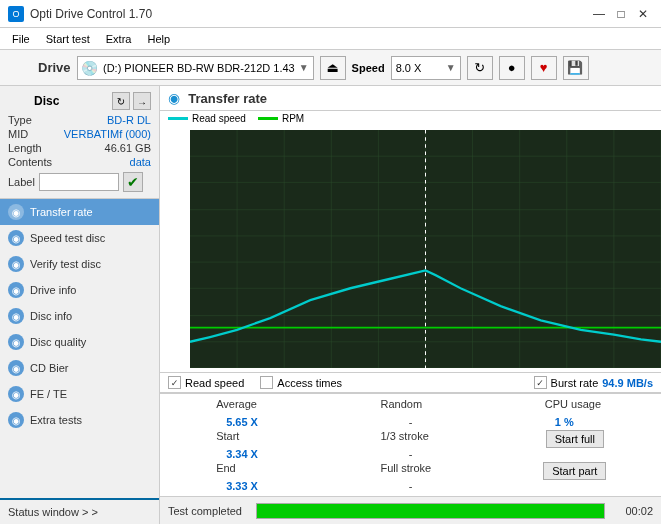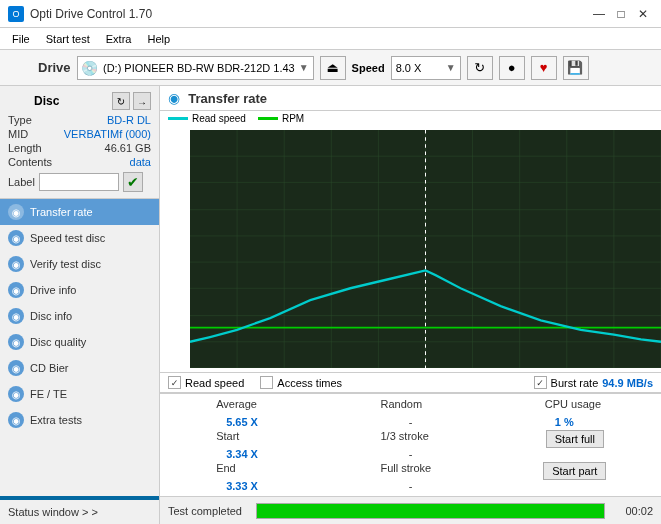--- a/index.html
+++ b/index.html
@@ -85,21 +85,21 @@
       color: #333;
     }
     .nav-item.active { background: #5b9bd5; color: white; }
     .nav-item .nav-icon { width: 16px; height: 16px; border-radius: 50%; display: flex; align-items: center; justify-content: center; font-size: 10px; flex-shrink: 0; }
     .nav-item.active .nav-icon { background: rgba(255,255,255,0.3); }
     .nav-item:not(.active) .nav-icon { background: #5b9bd5; color: white; }
 
     
     .status-window-btn {
       padding: 6px 8px; cursor: pointer; font-size: 11px;
-      color: #333; border-top: 4px solid #0369a1;
+      color: #333; border-top: 2px solid #0369a1;
       display: flex; align-items: center; gap: 4px;
     }
 
     
     .right-panel { flex: 1; display: flex; flex-direction: column; background: #fff; }
 
     
     .chart-header {
       display: flex; align-items: center; gap: 8px;
       padding: 4px 8px; border-bottom: 1px solid #ccc;

